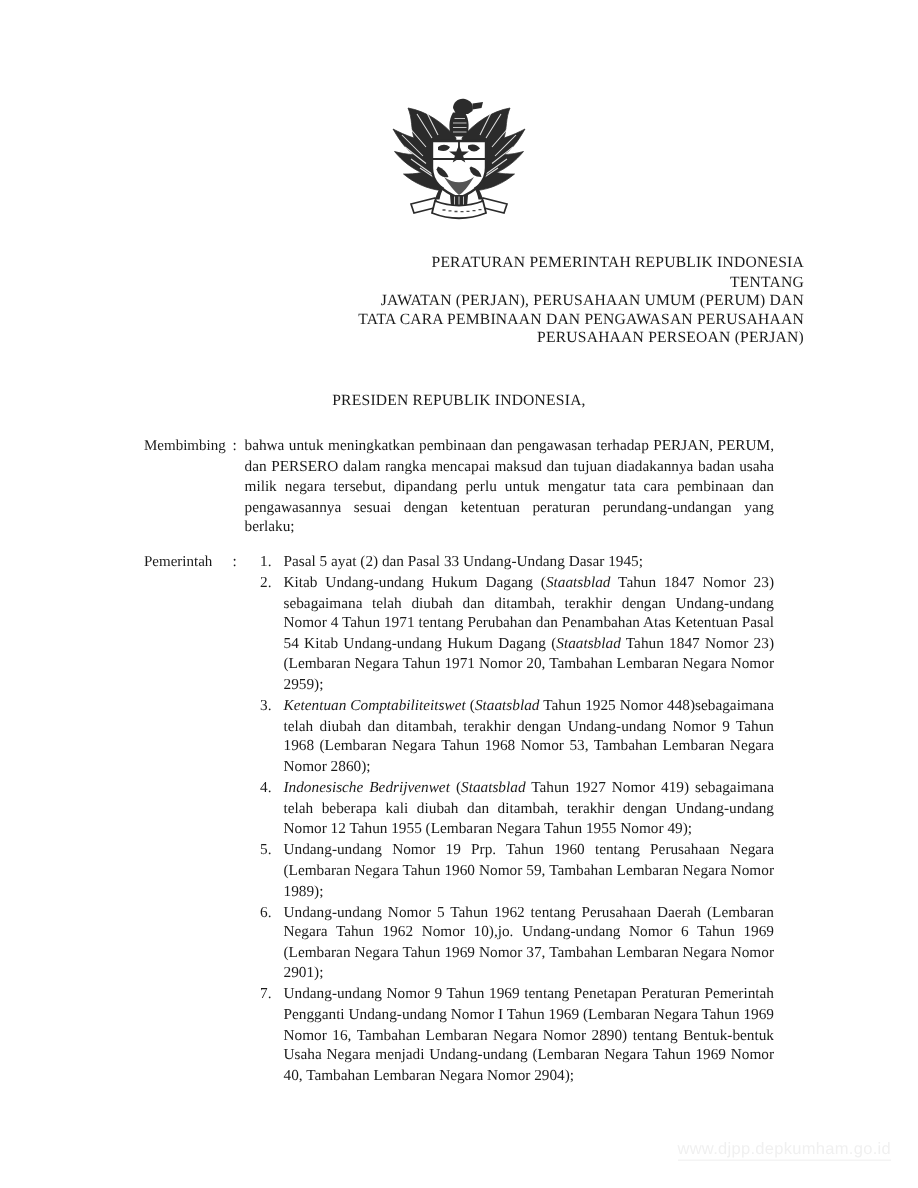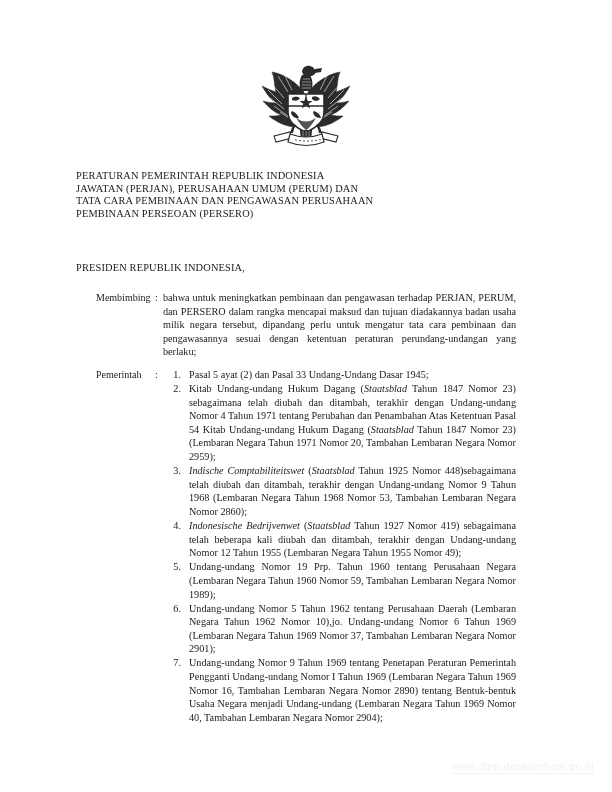--- a/index.html
+++ b/index.html
@@ -35,33 +35,34 @@
     height: 94px;
     display: block;
   }
 
   
   .title-block {
     position: absolute;
     top: 170px;
     left: 76px;
     width: 460px;
-    text-align: left;
+    text-align: right;
   }
   .title-line {
     font-size: 10.4px;
     line-height: 12.6px;
     letter-spacing: 0.15px;
     white-space: nowrap;
   }
   .presiden-line {
     position: absolute;
     top: 262px;
     left: 76px;
     width: 460px;
+    text-align: center;
     font-size: 10.4px;
     line-height: 12.6px;
     letter-spacing: 0.15px;
   }
 
   
   .clause {
     position: absolute;
     left: 96px;
     width: 420px;
@@ -204,23 +205,24 @@
 
         <g stroke="#2b2b2b" stroke-width="0.9" opacity="0.85">
           <path d="M37 78 L39 78 M41 78.6 L43 78.6 M45 79 L47 79 M49 79.1 L51 79.1 M53 78.9 L55 78.9 M57 78.4 L59 78.4 M61 77.7 L63 77.7"></path>
         </g>
       </g>
     </svg>
   </div>
 
   <div class="title-block">
     <div class="title-line">PERATURAN PEMERINTAH REPUBLIK INDONESIA</div>
+    <div class="title-line">TENTANG</div>
     <div class="title-line">JAWATAN (PERJAN), PERUSAHAAN UMUM (PERUM) DAN</div>
     <div class="title-line">TATA CARA PEMBINAAN DAN PENGAWASAN PERUSAHAAN</div>
-    <div class="title-line">PEMBINAAN PERSEOAN (PERSERO)</div>
+    <div class="title-line">PERUSAHAAN PERSEOAN (PERJAN)</div>
   </div>
 
   <div class="presiden-line">PRESIDEN REPUBLIK INDONESIA,</div>
 
   <div class="clause" style="top:291px;">
     <div class="clause-label">Membimbing</div>
     <div class="clause-colon">:</div>
     <div class="clause-body">
       <p class="para">bahwa untuk meningkatkan pembinaan dan pengawasan terhadap PERJAN, PERUM, dan PERSERO dalam rangka mencapai maksud dan tujuan diadakannya badan usaha milik negara tersebut, dipandang perlu untuk mengatur tata cara pembinaan dan pengawasannya sesuai dengan ketentuan peraturan perundang-undangan yang berlaku;</p>
     </div>
@@ -234,21 +236,21 @@
           <li>
             <span class="li-num">1.</span>
             <span class="li-text"><span>Pasal 5 ayat (2) dan Pasal 33 Undang-Undang Dasar 1945;</span></span>
           </li>
           <li>
             <span class="li-num">2.</span>
             <span class="li-text"><span>Kitab Undang-undang Hukum Dagang (</span><i>Staatsblad</i><span> Tahun 1847 Nomor 23) sebagaimana telah diubah dan ditambah, terakhir dengan Undang-undang Nomor 4 Tahun 1971 tentang Perubahan dan Penambahan Atas Ketentuan Pasal 54 Kitab Undang-undang Hukum Dagang (</span><i>Staatsblad</i><span> Tahun 1847 Nomor 23) (Lembaran Negara Tahun 1971 Nomor 20, Tambahan Lembaran Negara Nomor 2959);</span></span>
           </li>
           <li>
             <span class="li-num">3.</span>
-            <span class="li-text"><i>Indische Comptabiliteitswet</i><span> (</span><i>Staatsblad</i><span> Tahun 1925 Nomor 448)sebagaimana telah diubah dan ditambah, terakhir dengan Undang-undang Nomor 9 Tahun 1968 (Lembaran Negara Tahun 1968 Nomor 53, Tambahan Lembaran Negara Nomor 2860);</span></span>
+            <span class="li-text"><i>Ketentuan Comptabiliteitswet</i><span> (</span><i>Staatsblad</i><span> Tahun 1925 Nomor 448)sebagaimana telah diubah dan ditambah, terakhir dengan Undang-undang Nomor 9 Tahun 1968 (Lembaran Negara Tahun 1968 Nomor 53, Tambahan Lembaran Negara Nomor 2860);</span></span>
           </li>
           <li>
             <span class="li-num">4.</span>
             <span class="li-text"><i>Indonesische Bedrijvenwet</i><span> (</span><i>Staatsblad</i><span> Tahun 1927 Nomor 419) sebagaimana telah beberapa kali diubah dan ditambah, terakhir dengan Undang-undang Nomor 12 Tahun 1955 (Lembaran Negara Tahun 1955 Nomor 49);</span></span>
           </li>
           <li>
             <span class="li-num">5.</span>
             <span class="li-text"><span>Undang-undang Nomor 19 Prp. Tahun 1960 tentang Perusahaan Negara (Lembaran Negara Tahun 1960 Nomor 59, Tambahan Lembaran Negara Nomor 1989);</span></span>
           </li>
           <li>

